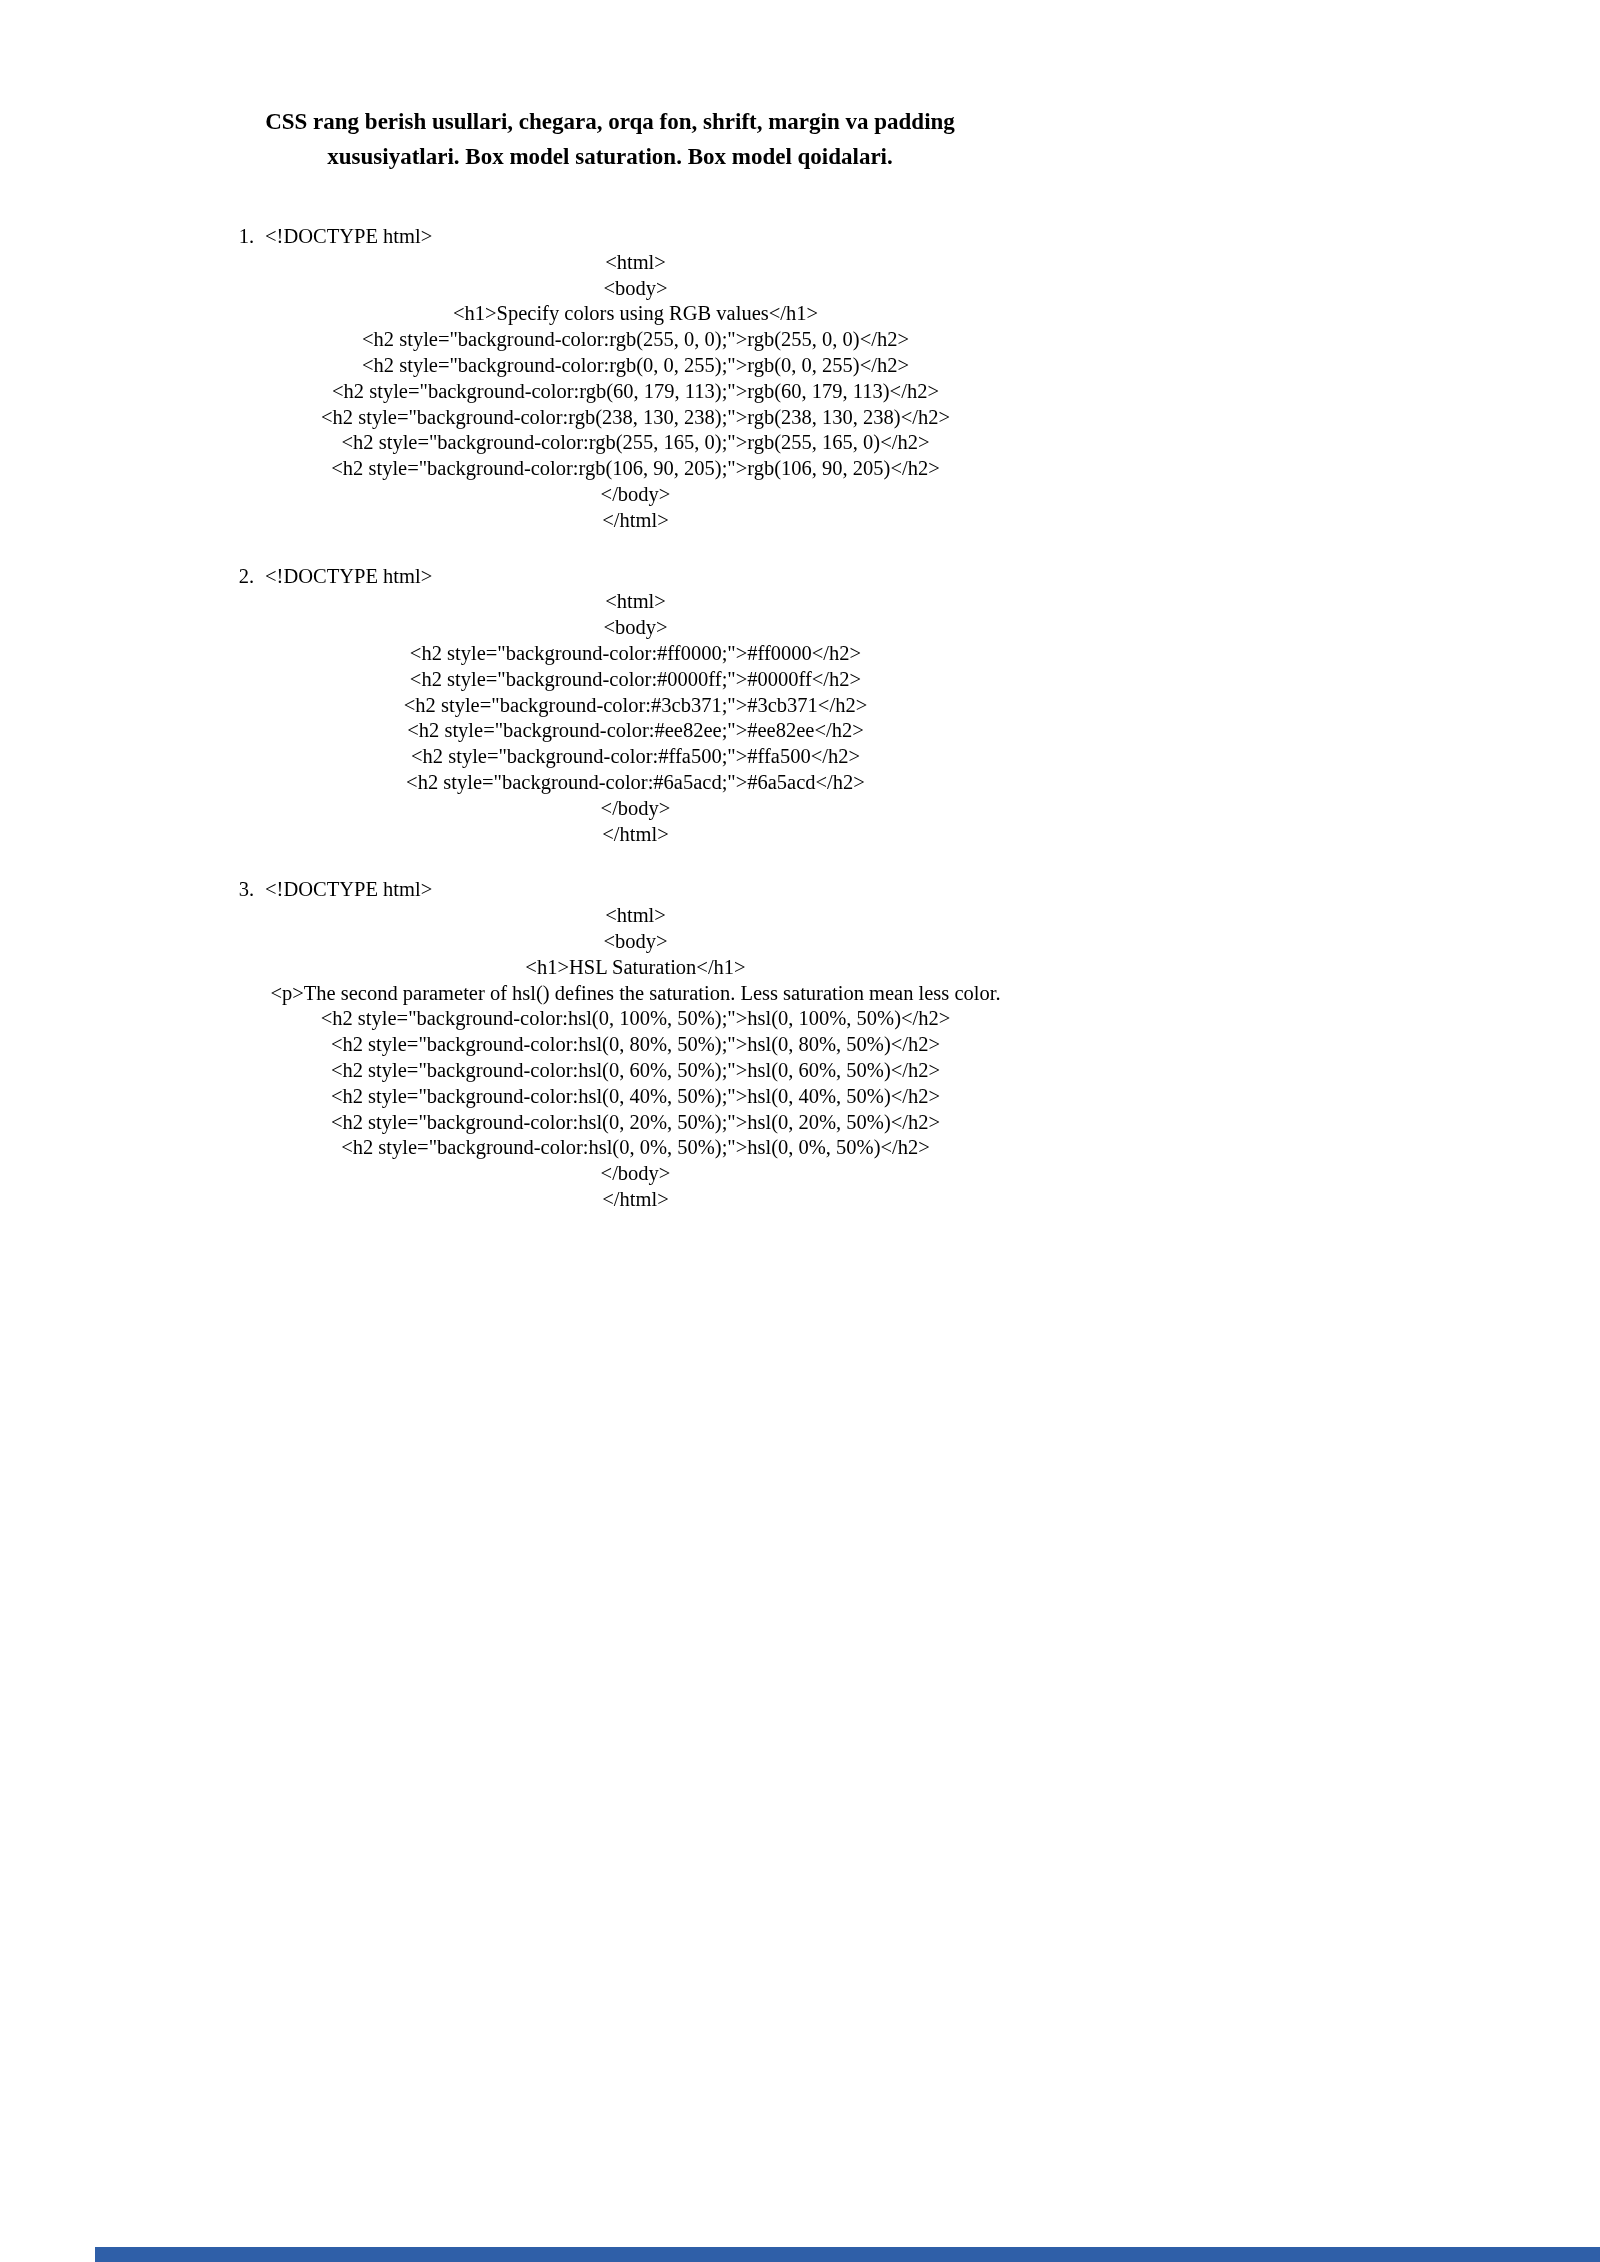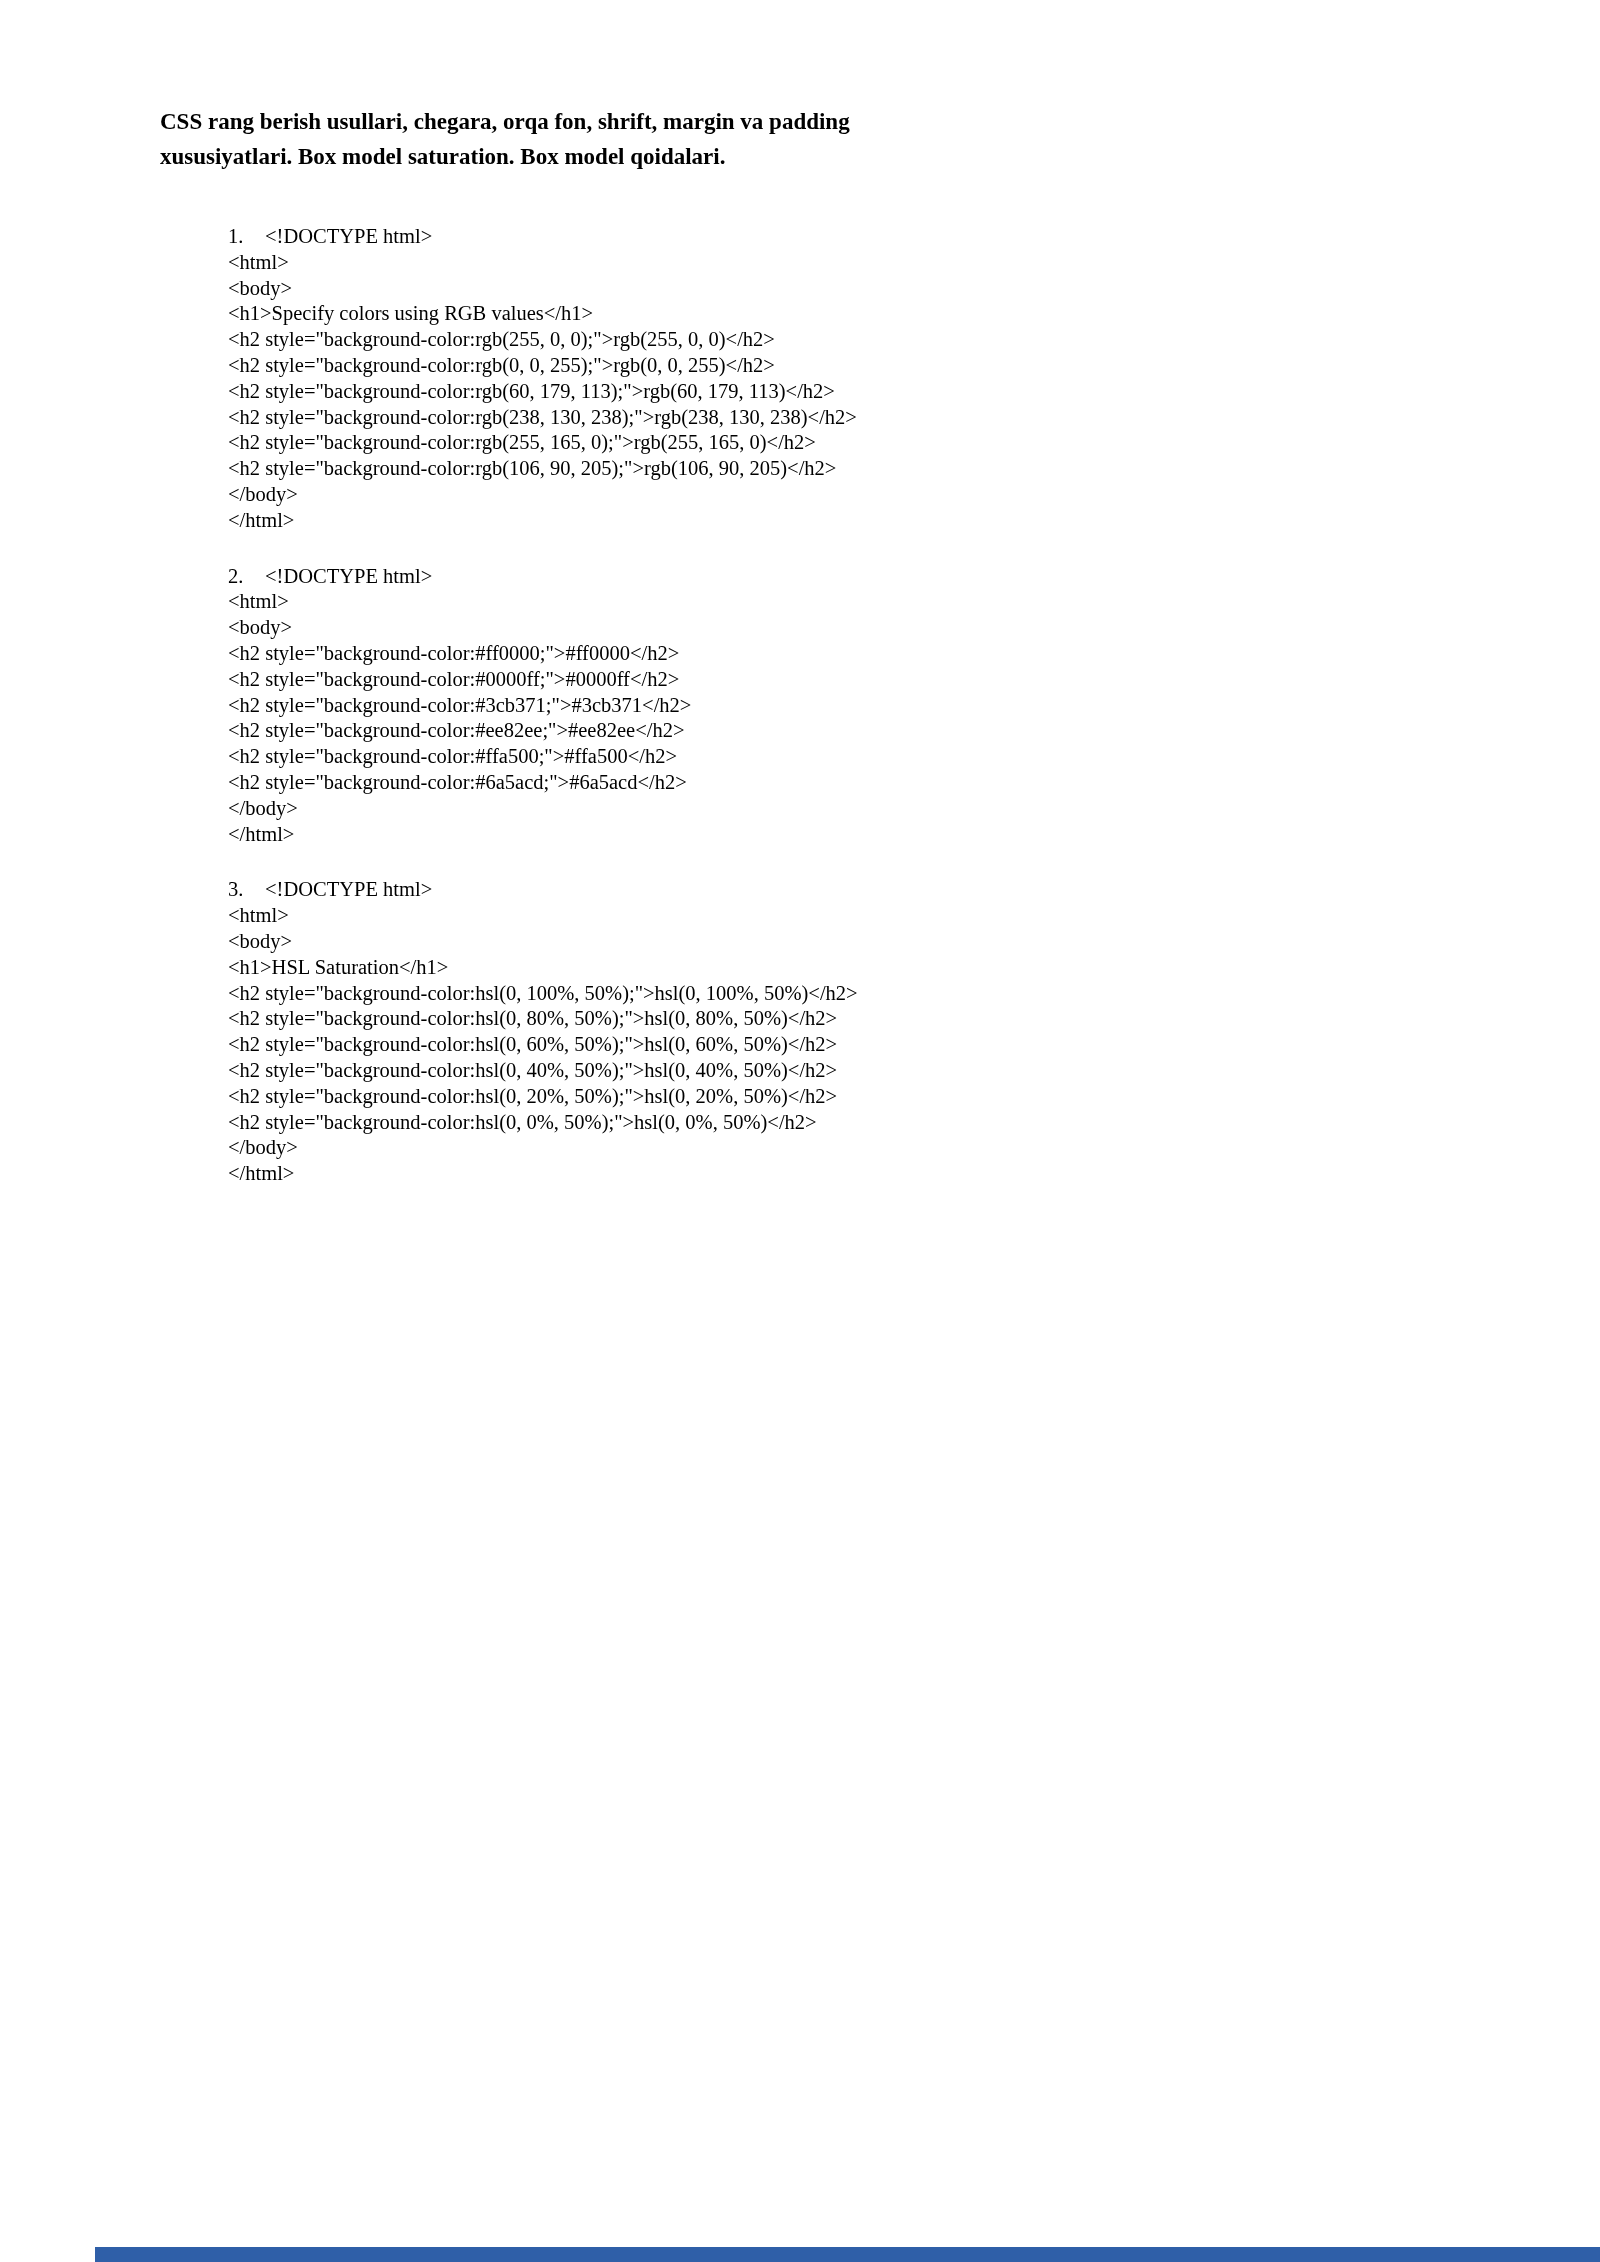--- a/index.html
+++ b/index.html
@@ -1,15 +1,15 @@
 <!DOCTYPE html>
 <html><head>
 <meta charset="utf-8">
 <style>
-  * { box-sizing: border-box; }
+  * { box-sizing: border-box; text-align: center; }
   html, body { margin: 0; padding: 0; background: #ffffff; }
   .page {
     position: relative;
     width: 1600px;
     height: 2262px;
     background: #ffffff;
     font-family: "Liberation Serif", serif;
     color: #000000;
     overflow: hidden;
   }
@@ -95,20 +95,21 @@
 
     <div class="code-block">
       <div class="first-line">
         <span class="num">3.</span>
         <span class="line">&lt;!DOCTYPE html&gt;</span>
       </div>
       <div>
           <div class="line">&lt;html&gt;</div>
           <div class="line">&lt;body&gt;</div>
           <div class="line">&lt;h1&gt;HSL Saturation&lt;/h1&gt;</div>
+          <div class="line">&lt;p&gt;The second parameter of hsl() defines the saturation. Less saturation mean less color.</div>
           <div class="line">&lt;h2 style="background-color:hsl(0, 100%, 50%);"&gt;hsl(0, 100%, 50%)&lt;/h2&gt;</div>
           <div class="line">&lt;h2 style="background-color:hsl(0, 80%, 50%);"&gt;hsl(0, 80%, 50%)&lt;/h2&gt;</div>
           <div class="line">&lt;h2 style="background-color:hsl(0, 60%, 50%);"&gt;hsl(0, 60%, 50%)&lt;/h2&gt;</div>
           <div class="line">&lt;h2 style="background-color:hsl(0, 40%, 50%);"&gt;hsl(0, 40%, 50%)&lt;/h2&gt;</div>
           <div class="line">&lt;h2 style="background-color:hsl(0, 20%, 50%);"&gt;hsl(0, 20%, 50%)&lt;/h2&gt;</div>
           <div class="line">&lt;h2 style="background-color:hsl(0, 0%, 50%);"&gt;hsl(0, 0%, 50%)&lt;/h2&gt;</div>
           <div class="line">&lt;/body&gt;</div>
           <div class="line">&lt;/html&gt;</div>
         </div>
     </div>

